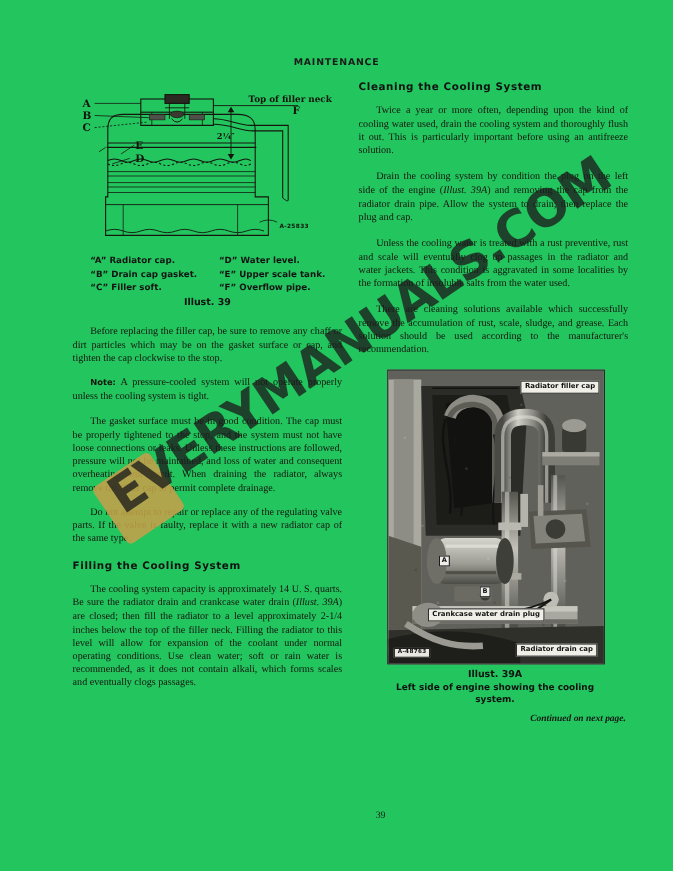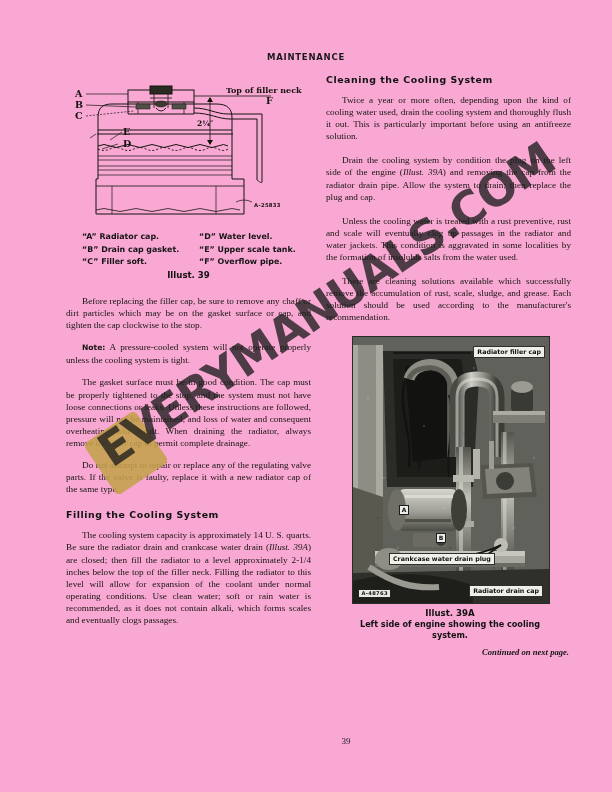--- a/index.html
+++ b/index.html
@@ -15,21 +15,21 @@
     overflow: hidden;
     font-family: "Liberation Serif", serif;
     color: #111;
   }
 
   .page {
     position: absolute;
     inset: 0;
     width: 612px;
     height: 792px;
-    background: #f9a8d4;
+    background: #22c55e;
   }
 
   
   .running-head {
     position: absolute;
     top: 52px;
     left: 0;
     width: 612px;
     text-align: center;
     font-family: "DejaVu Sans", sans-serif;

